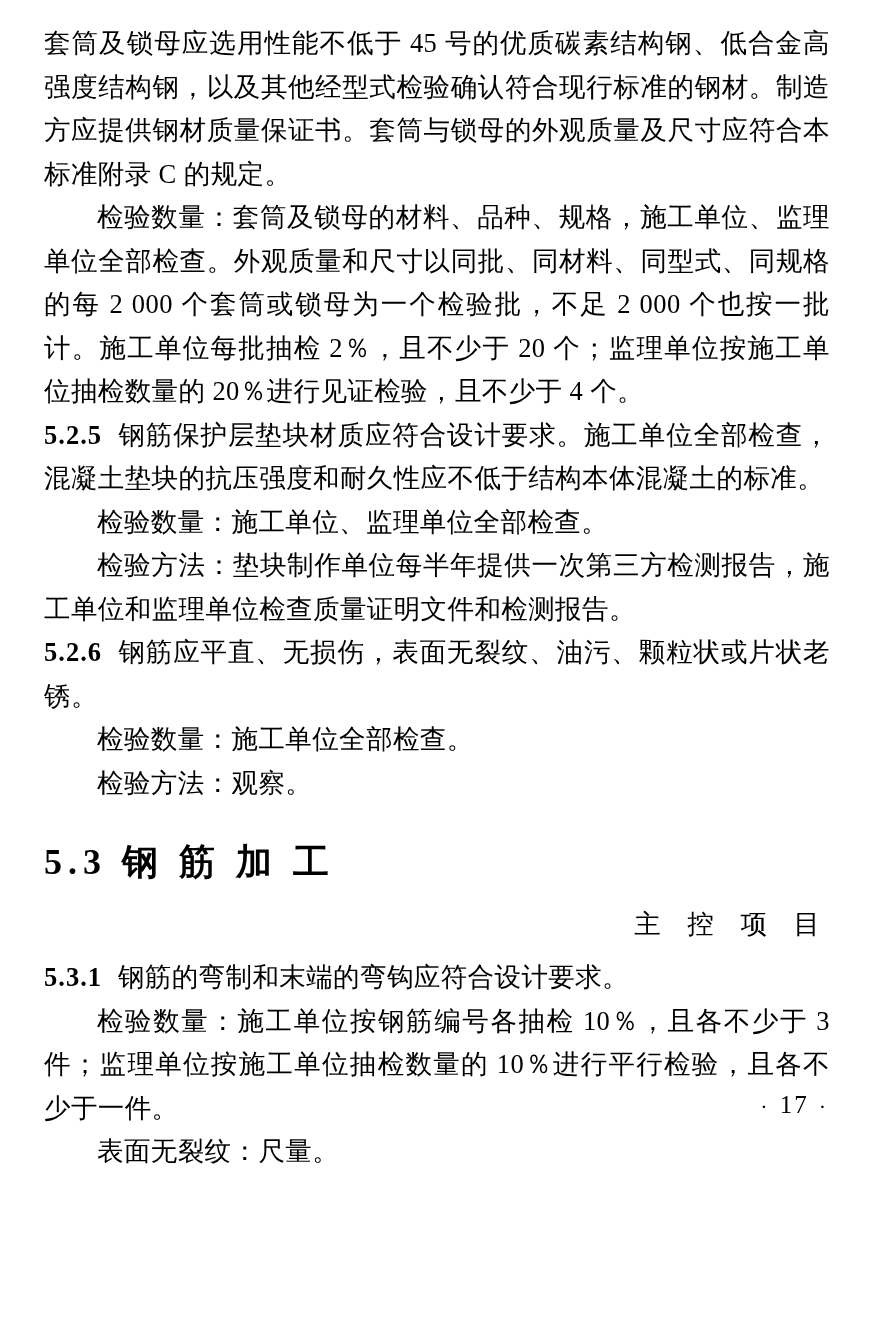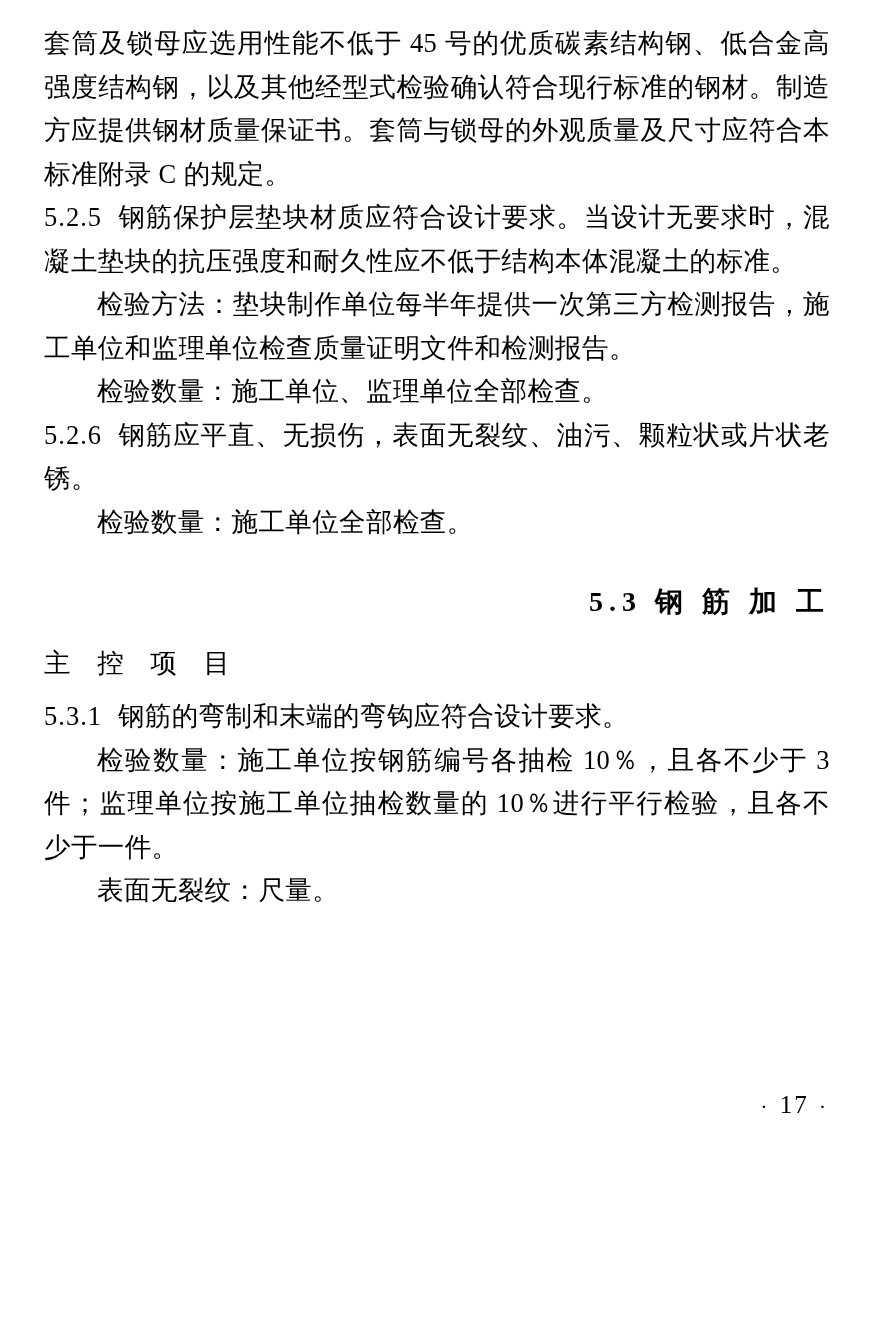--- a/index.html
+++ b/index.html
@@ -31,41 +31,41 @@
   p {
     margin: 0;
   }
   .indent {
     text-indent: 2em;
   }
   .clause {
     display: block;
   }
   .clause-num {
-    font-weight: normal;
+    font-weight: bold;
     letter-spacing: 1px;
     margin-right: 0.6em;
   }
   .center-head {
     text-align: center;
     font-size: 26.5px;
     line-height: 43.5px;
     letter-spacing: 10px;
     margin: 8px 0 4px 0;
   }
   .section-title {
-    text-align: right;
+    text-align: left;
     font-weight: bold;
-    font-size: 28px;
+    font-size: 36px;
     line-height: 43.5px;
     letter-spacing: 6px;
     margin: 36px 0 18px 0;
   }
   .sub-head {
-    text-align: left;
+    text-align: right;
     font-size: 26.5px;
     line-height: 43.5px;
     letter-spacing: 10px;
     margin: 0 0 10px 0;
   }
   .footer {
     position: absolute;
     right: 46px;
     bottom: 18px;
     font-size: 25px;
@@ -81,33 +81,35 @@
 </style>
 </head>
 <body>
 
 <div class="page">
 
   <div class="body-text">
 
     <p>套筒及锁母应选用性能不低于 45 号的优质碳素结构钢、低合金高强度结构钢，以及其他经型式检验确认符合现行标准的钢材。制造方应提供钢材质量保证书。套筒与锁母的外观质量及尺寸应符合本标准附录 C 的规定。</p>
 
+    <p class="indent">检验数量：套筒及锁母的材料、品种、规格，施工单位、监理单位全部检查。外观质量和尺寸以同批、同材料、同型式、同规格的每 2 000 个套筒或锁母为一个检验批，不足 2 000 个也按一批计。施工单位每批抽检 2％，且不少于 20 个；监理单位按施工单位抽检数量的 20％进行见证检验，且不少于 4 个。</p>
 
 
-    <p class="clause"><span class="clause-num">5.2.5</span><span>钢筋保护层垫块材质应符合设计要求。当设计无要求时，混凝土垫块的抗压强度和耐久性应不低于结构本体混凝土的标准。</span></p>
+    <p class="clause"><span class="clause-num">5.2.5</span><span>钢筋保护层垫块材质应符合设计要求。施工单位全部检查，混凝土垫块的抗压强度和耐久性应不低于结构本体混凝土的标准。</span></p>
+
+    <p class="indent">检验数量：施工单位、监理单位全部检查。</p>
 
     <p class="indent">检验方法：垫块制作单位每半年提供一次第三方检测报告，施工单位和监理单位检查质量证明文件和检测报告。</p>
-
-    <p class="indent">检验数量：施工单位、监理单位全部检查。</p>
 
 
     <p class="clause"><span class="clause-num">5.2.6</span><span>钢筋应平直、无损伤，表面无裂纹、油污、颗粒状或片状老锈。</span></p>
 
     <p class="indent">检验数量：施工单位全部检查。</p>
 
+    <p class="indent">检验方法：观察。</p>
 
     <p class="section-title">5.3  钢 筋 加 工</p>
 
     <p class="sub-head">主 控 项 目</p>
 
     <p class="clause"><span class="clause-num">5.3.1</span><span>钢筋的弯制和末端的弯钩应符合设计要求。</span></p>
 
     <p class="indent">检验数量：施工单位按钢筋编号各抽检 10％，且各不少于 3 件；监理单位按施工单位抽检数量的 10％进行平行检验，且各不少于一件。</p>
 
     <p class="indent">表面无裂纹：尺量。</p>

